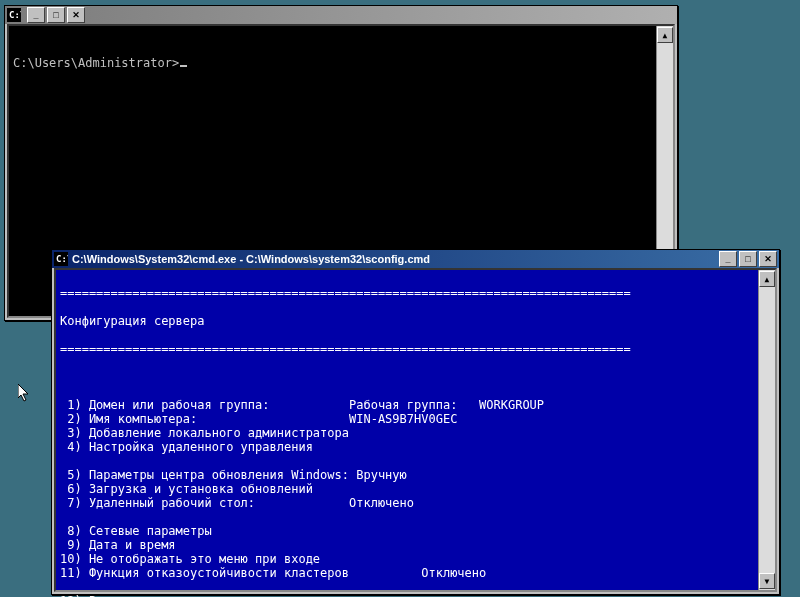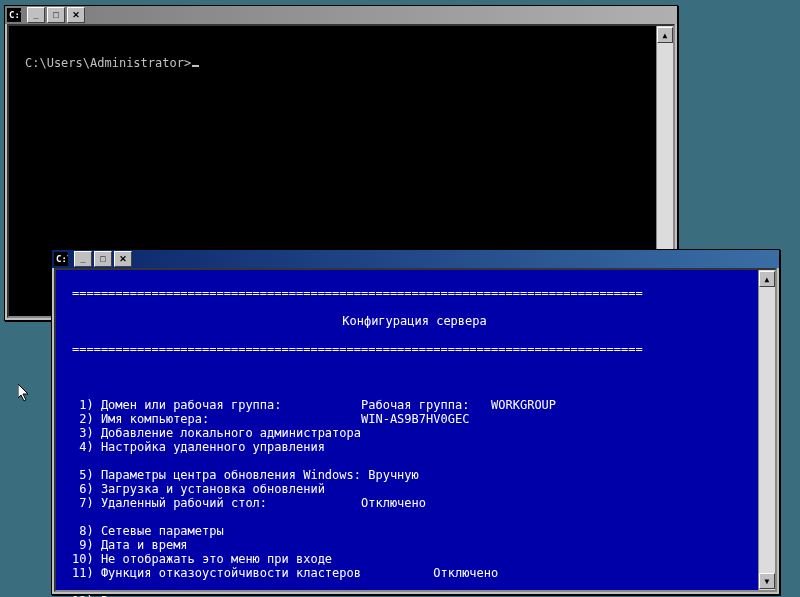--- a/index.html
+++ b/index.html
@@ -50,21 +50,20 @@
     background: #000;
     border: 2px inset #888;
     margin: 0 2px 2px 2px;
   }
   .client.blue { background: #0000a8; }
   .client-inner {
     padding: 2px 4px;
     color: #c0c0c0;
     white-space: pre;
     overflow: hidden;
-    margin-left: 12px;
   }
   .client.blue .client-inner { color: #ffffff; }
   .scrollbar {
     position: absolute; top: 0; right: 0; bottom: 0; width: 16px;
     background: #dcdcdc;
     border-left: 1px solid #888;
   }
   .scrollbar .sbtn {
     width: 14px; height: 14px; margin: 1px auto;
     background: #c0c0c0;
@@ -111,30 +110,31 @@
 </div>
 
 <div class="window" style="left:51px; top:249px; width:727px;">
   <div class="titlebar active">
     <span class="ticon">
       <svg width="14" height="14">
           <rect x="0" y="0" width="14" height="14" fill="#000"></rect>
           <text x="2" y="10" fill="#fff" font-size="9" font-family="monospace">C:\</text>
         </svg>
     </span>
+    <span class="ttext">C:\Windows\System32\cmd.exe - C:\Windows\system32\sconfig.cmd</span>
     <span class="winbtns">
       <span class="winbtn">_</span>
       <span class="winbtn">□</span>
       <span class="winbtn">✕</span>
     </span>
   </div>
   <div class="client blue" style="height:320px;">
     <div class="client-inner" style="padding-right:18px;">
 <span class="row">===============================================================================</span>
-<span class="row" style="text-align:center; display:block;"><span>Конфигурация сервера</span></span>
+<span class="row" style="display:block;"><span>Конфигурация сервера</span></span>
 <span class="row">===============================================================================</span>
 <span class="row">&nbsp;</span>
 <div id="menu-rows"><span class="row"> 1) Домен или рабочая группа:           Рабочая группа:   WORKGROUP</span><span class="row"> 2) Имя компьютера:                     WIN-AS9B7HV0GEC</span><span class="row"> 3) Добавление локального администратора</span><span class="row"> 4) Настройка удаленного управления</span><span class="row">&nbsp;</span><span class="row"> 5) Параметры центра обновления Windows: Вручную</span><span class="row"> 6) Загрузка и установка обновлений</span><span class="row"> 7) Удаленный рабочий стол:             Отключено</span><span class="row">&nbsp;</span><span class="row"> 8) Сетевые параметры</span><span class="row"> 9) Дата и время</span><span class="row">10) Не отображать это меню при входе</span><span class="row">11) Функция отказоустойчивости кластеров          Отключено</span><span class="row">&nbsp;</span><span class="row">12) Выход из системы</span></div>
 
 
     </div>
     <div class="scrollbar">
       <div class="sbtn">▲</div>
       <div class="sbtn bottom">▼</div>
     </div>

